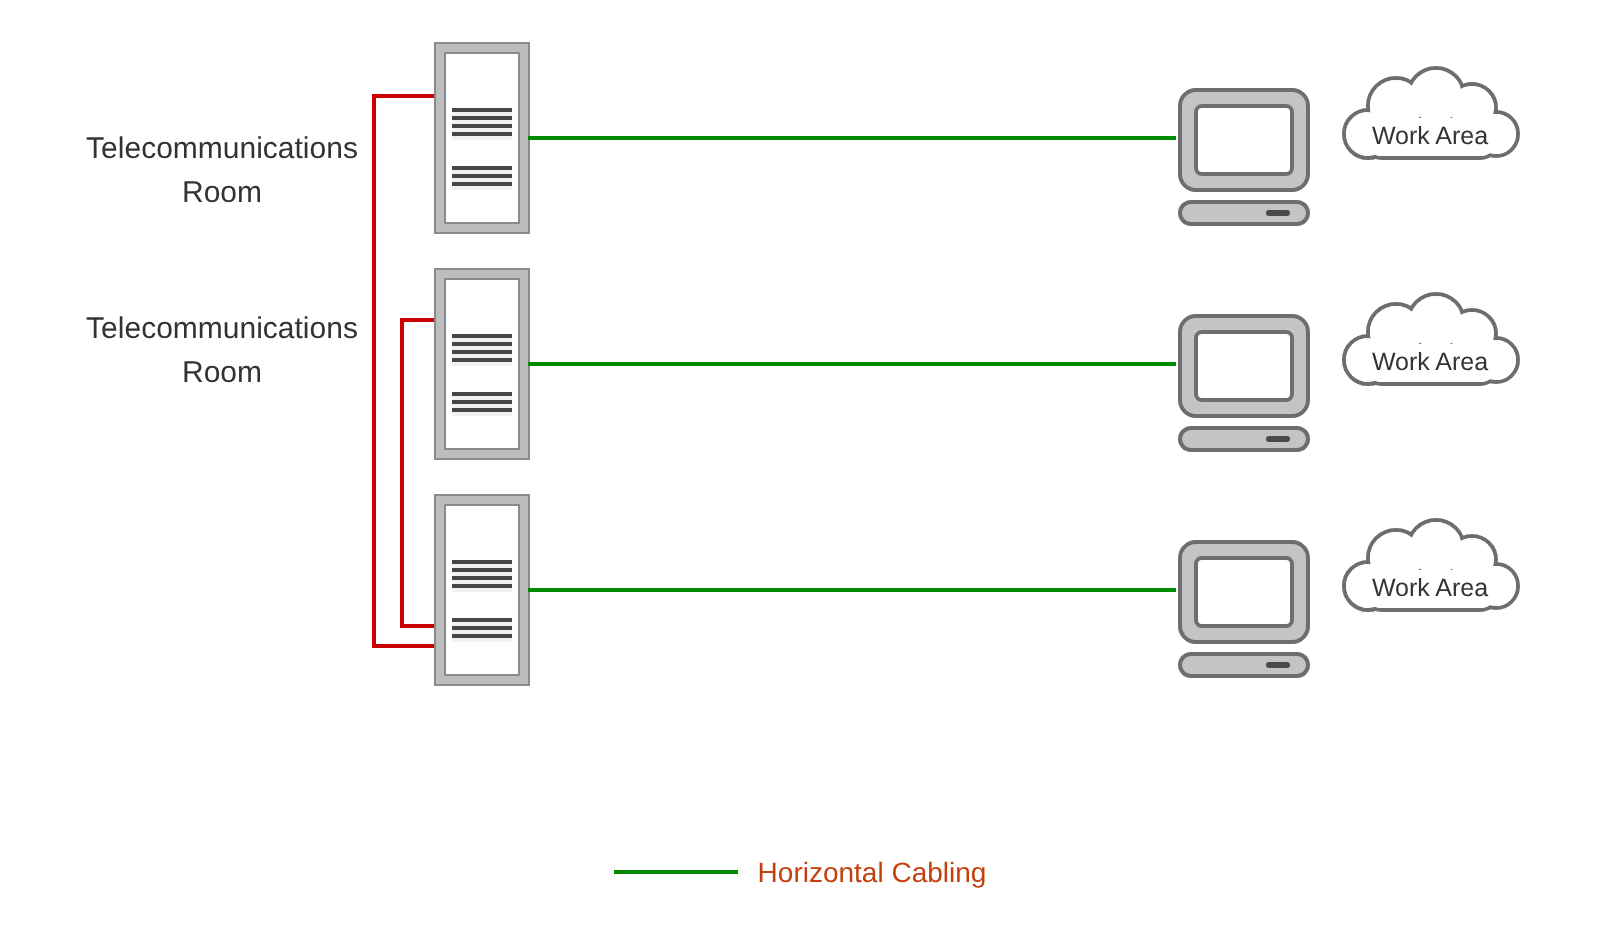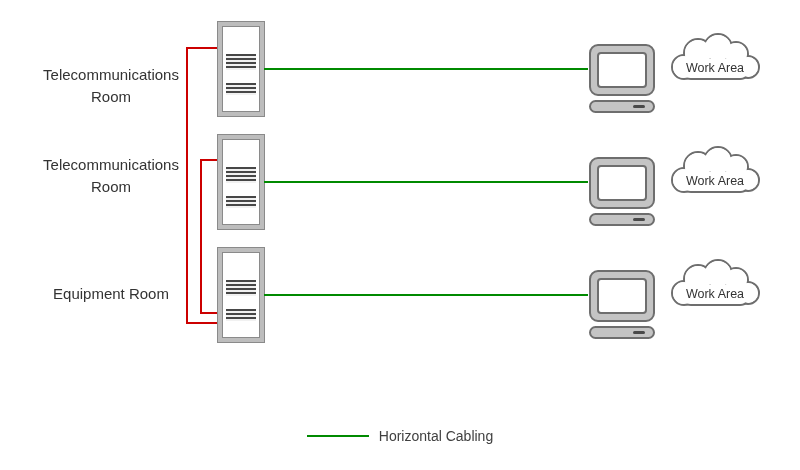--- a/index.html
+++ b/index.html
@@ -57,21 +57,21 @@
   .cloud { position: absolute; left: 667px; }
   .cloud text { font-family: "Liberation Sans", sans-serif; }
 
   
   .legend {
     position: absolute; left: 0; right: 0; top: 428px;
     display: flex; justify-content: center; align-items: center; gap: 48px;
   }
   .legend-item { display: flex; align-items: center; gap: 10px; }
   .legend-swatch { width: 62px; height: 2px; }
-  .legend-label { font-size: 14px; color: #404040; }
+  .legend-label { font-size: 14px; color: #c2410c; }
 </style>
 </head>
 <body>
 
 <div class="canvas">
 
   <div class="cable" style="left: 186px; top: 47px; width: 33px; height: 2px; background-color: rgb(204, 0, 0);"></div>
   <div class="cable" style="left: 186px; top: 47px; width: 2px; height: 277px; background-color: rgb(204, 0, 0);"></div>
   <div class="cable" style="left: 186px; top: 322px; width: 33px; height: 2px; background-color: rgb(204, 0, 0);"></div>
   <div class="cable" style="left: 200px; top: 159px; width: 19px; height: 2px; background-color: rgb(204, 0, 0);"></div>
@@ -143,21 +143,20 @@
       <circle cx="17" cy="35" r="11"></circle>
         <circle cx="31" cy="21" r="13"></circle>
         <circle cx="51" cy="16" r="13"></circle>
       <circle cx="69" cy="22" r="11"></circle>
         <circle cx="81" cy="35" r="10"></circle>
         <rect x="15" y="27" width="67" height="19" rx="9"></rect>
     </g>
     <text x="48" y="40" text-anchor="middle" font-size="12.5" fill="#333333">Work Area</text>
   </svg>
 
-  <div class="room-label" style="top:283px">Equipment Room</div>
 
   <div class="rack" style="top:248px">
     <div class="rack-vent vent-1"></div>
     <div class="rack-vent vent-2"></div>
   </div>
 
   <div class="cable h-cable" style="top: 294px; background-color: rgb(0, 138, 0);"></div>
 
   <div class="monitor" style="top:270px">
     <div class="screen"></div>

